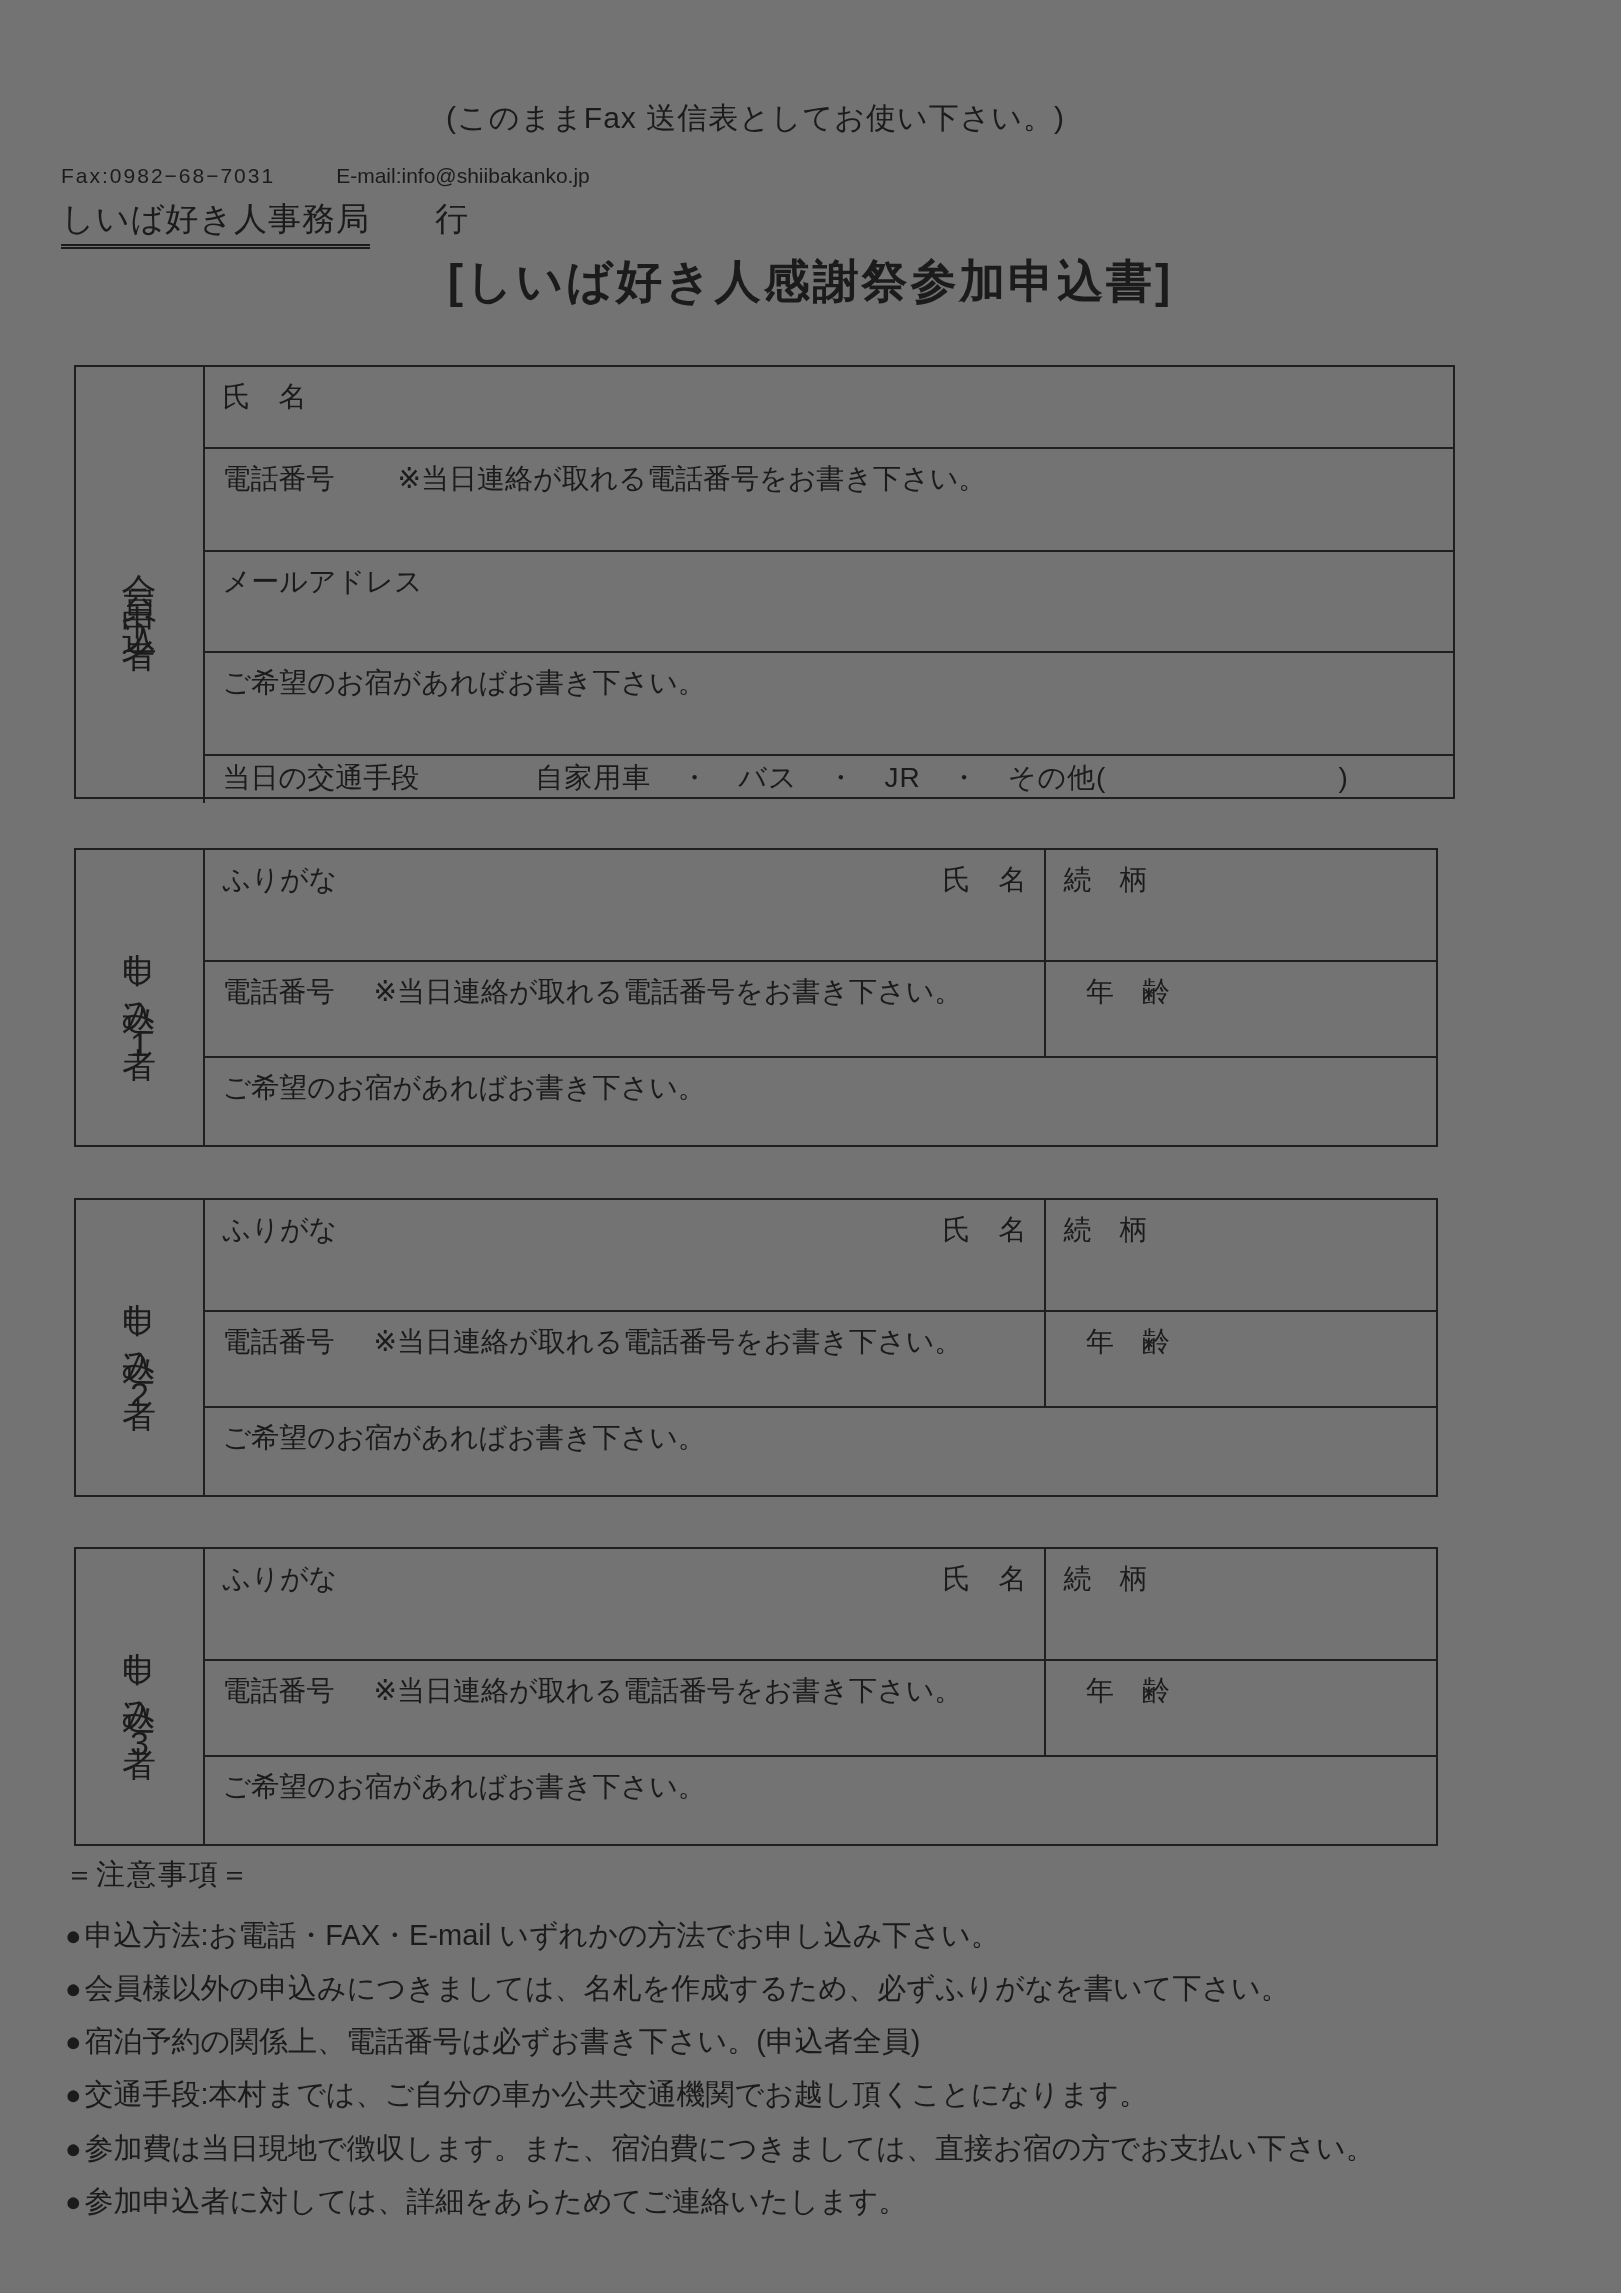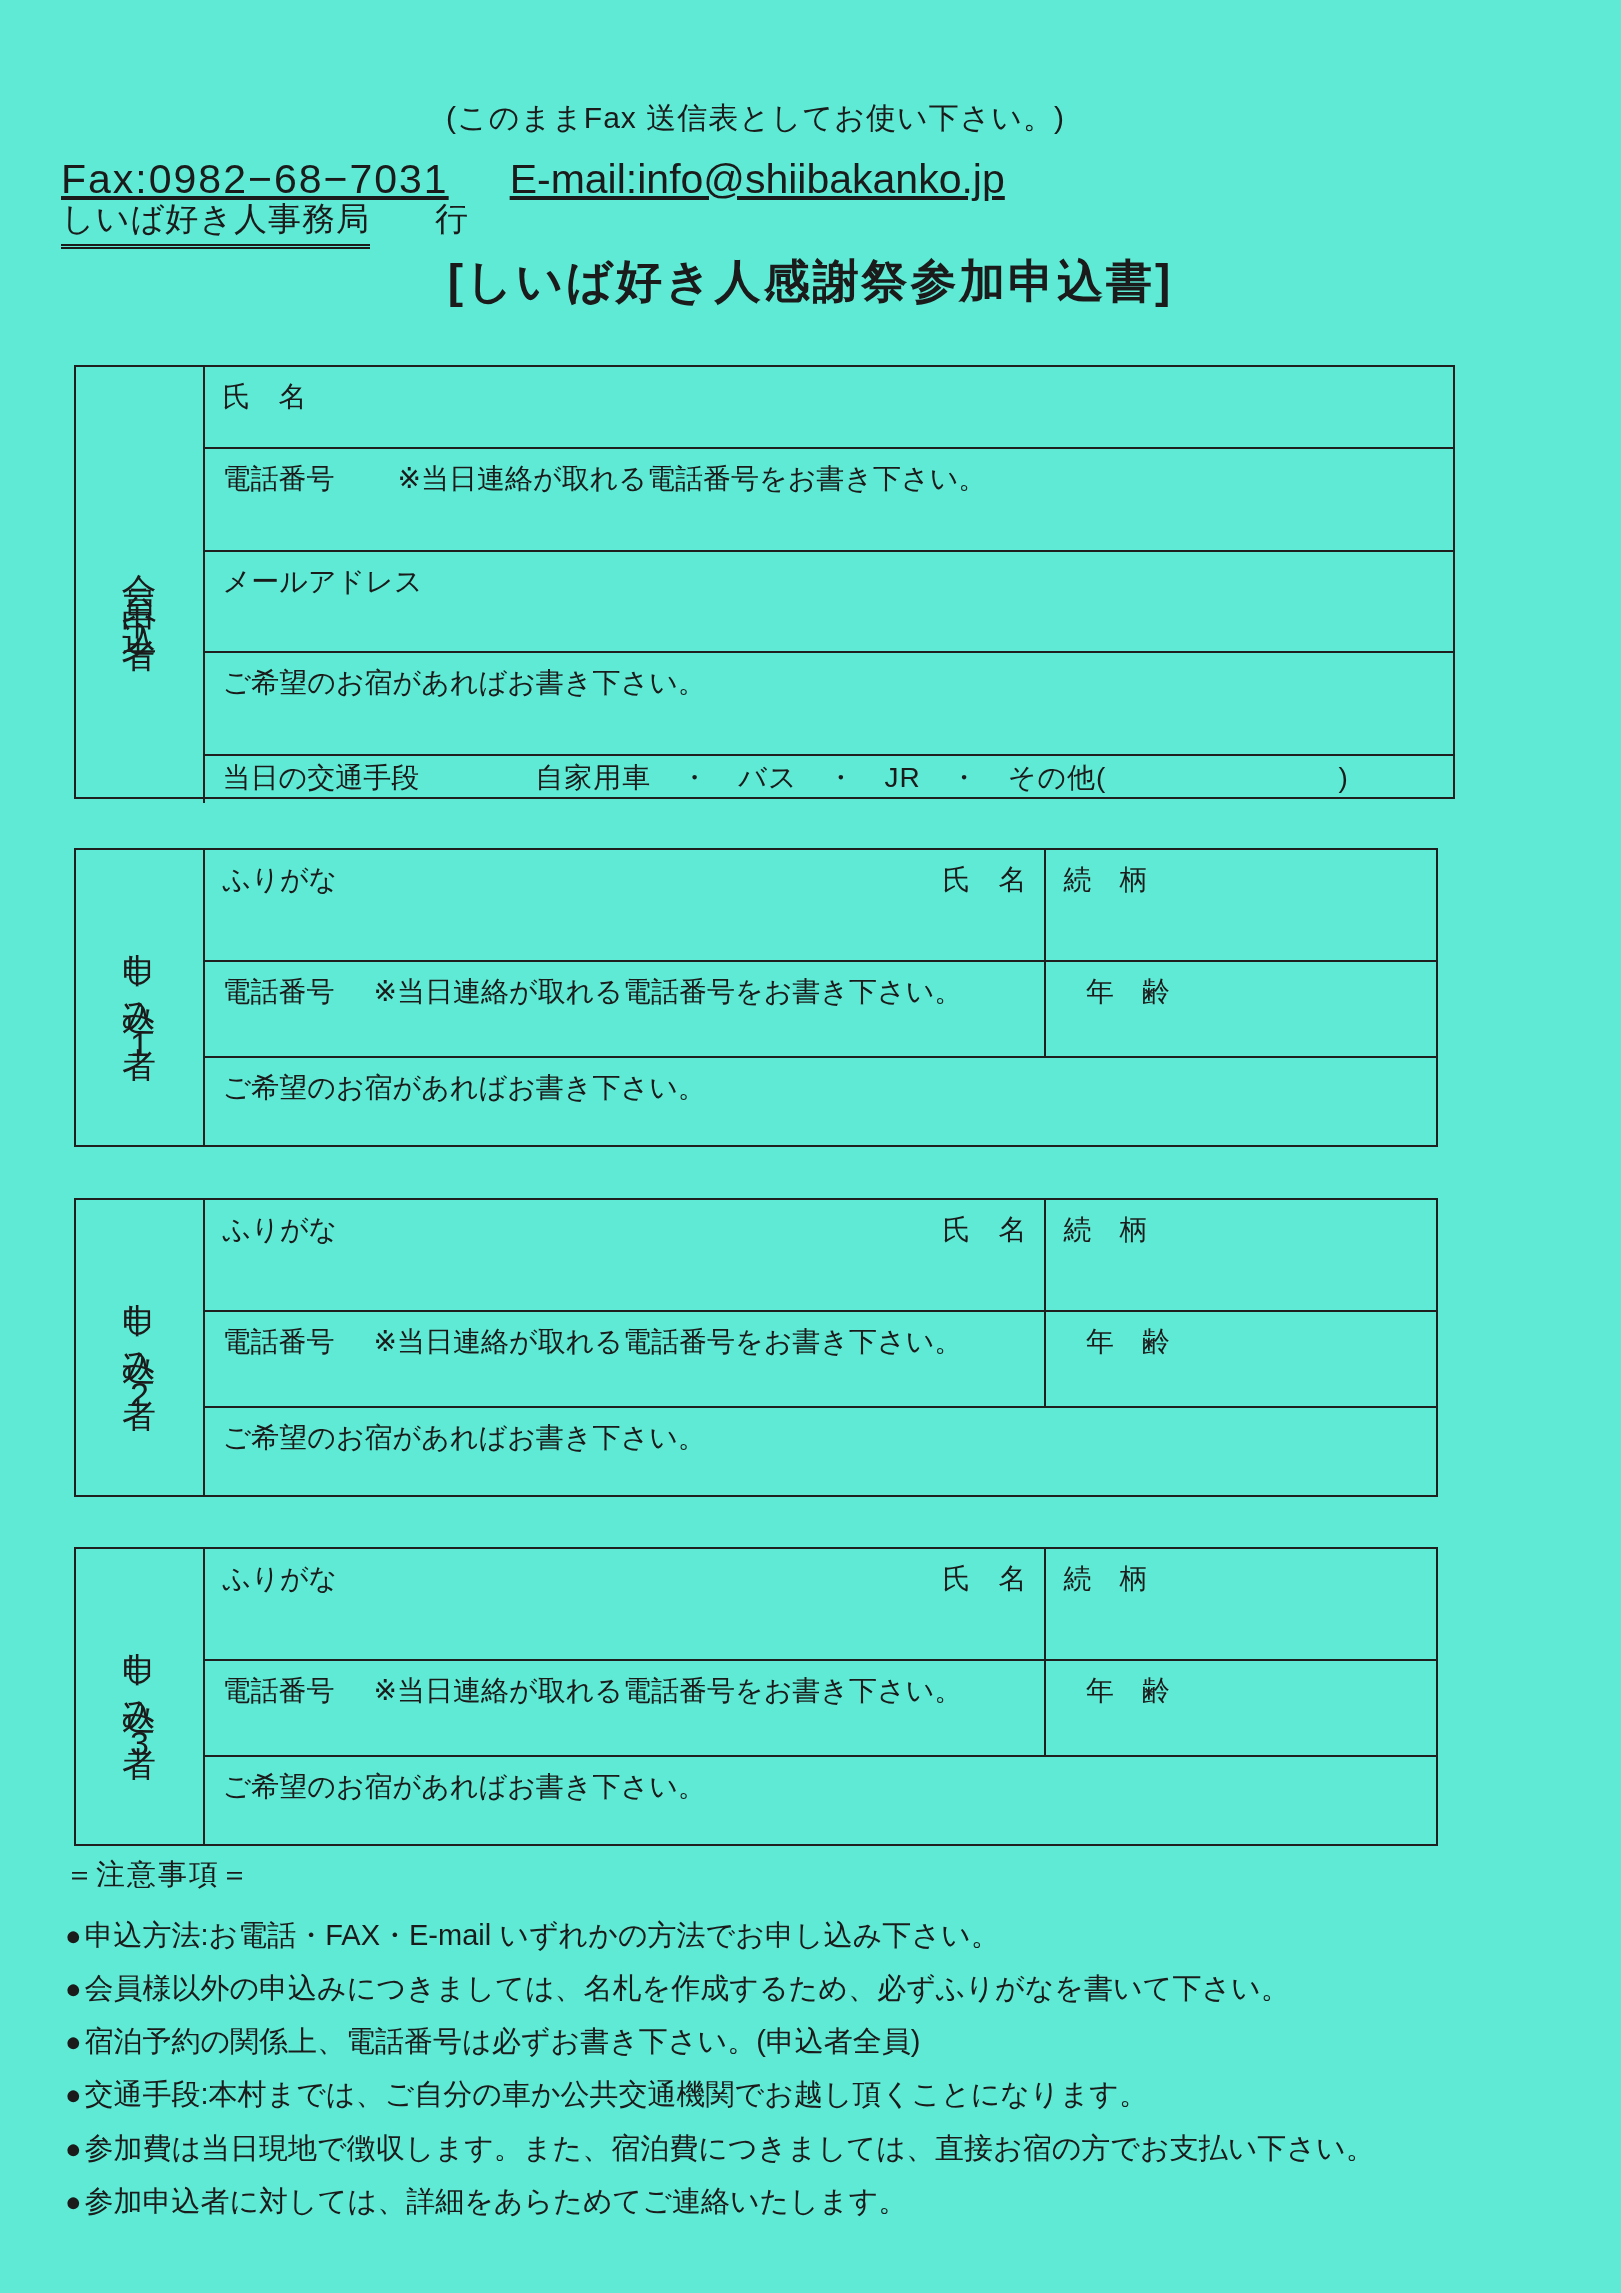--- a/index.html
+++ b/index.html
@@ -1,28 +1,28 @@
 <!DOCTYPE html>
 <html lang="ja"><head>
 <meta charset="utf-8">
 <style>
   html,body{margin:0;padding:0;background:#e9e9e7;}
   .page{
     position:relative;
     width:1621px;height:2294px;
-    background:#5eead4;
+    background:#737373;
     font-family:"Liberation Sans","DejaVu Sans",sans-serif;
     color:#1b1b1b;
     overflow:hidden;
   }
   .abs{position:absolute;}
 
   
   .fax-note{left:446px;top:98px;font-size:30px;letter-spacing:1px;}
-  .fax-line{left:61px;top:156px;font-size:41px;display:flex;text-decoration:underline;}
+  .fax-line{left:61px;top:164px;font-size:21px;display:flex;}
   .fax-number{letter-spacing:2px;}
   .email{margin-left:61px;}
   .office-line{left:61px;top:197px;font-size:33px;display:flex;align-items:flex-start;}
   .office-name{border-bottom:5.9px double #1b1b1b;padding-bottom:2px;letter-spacing:1px;text-align:center;}
   .office-to{margin-left:65px;}
   .form-title{
     left:0;top:251px;width:1621px;text-align:center;
     font-size:46px;font-weight:600;letter-spacing:2.9px;
   }
 

